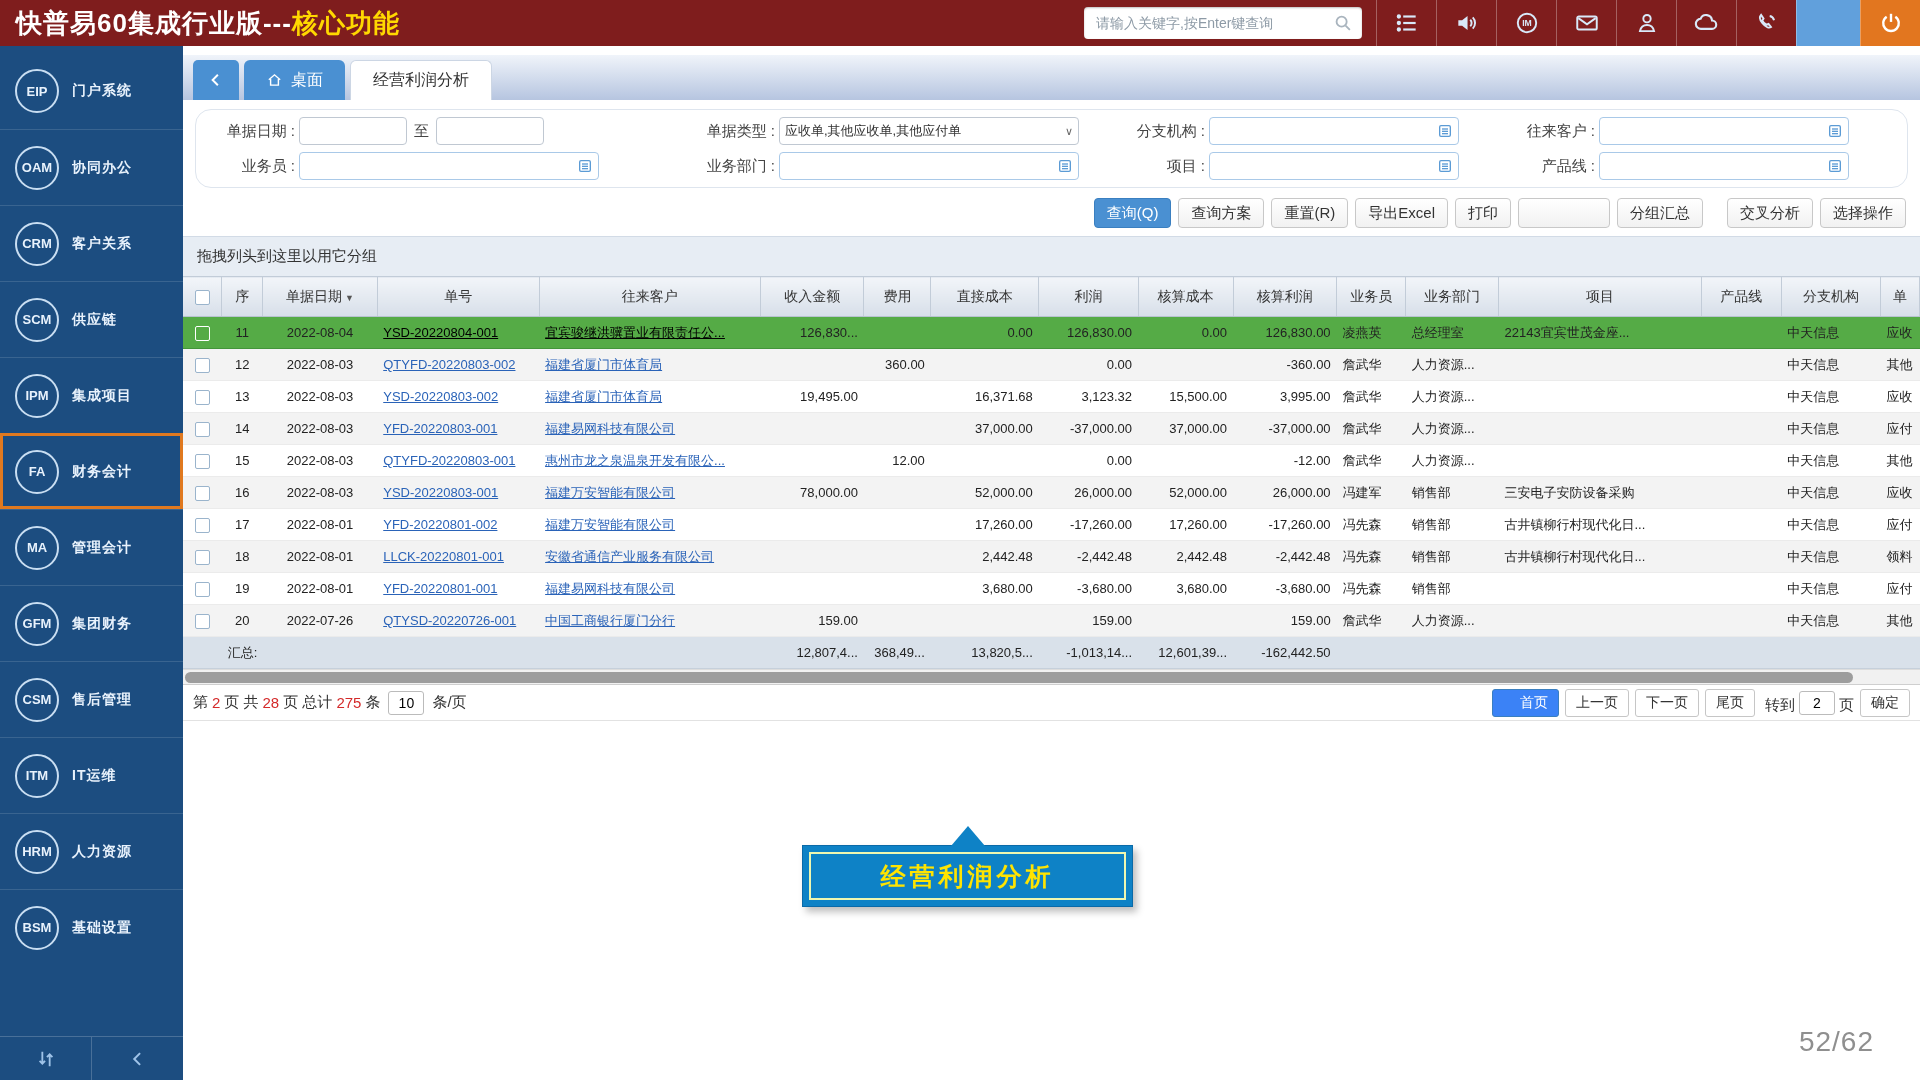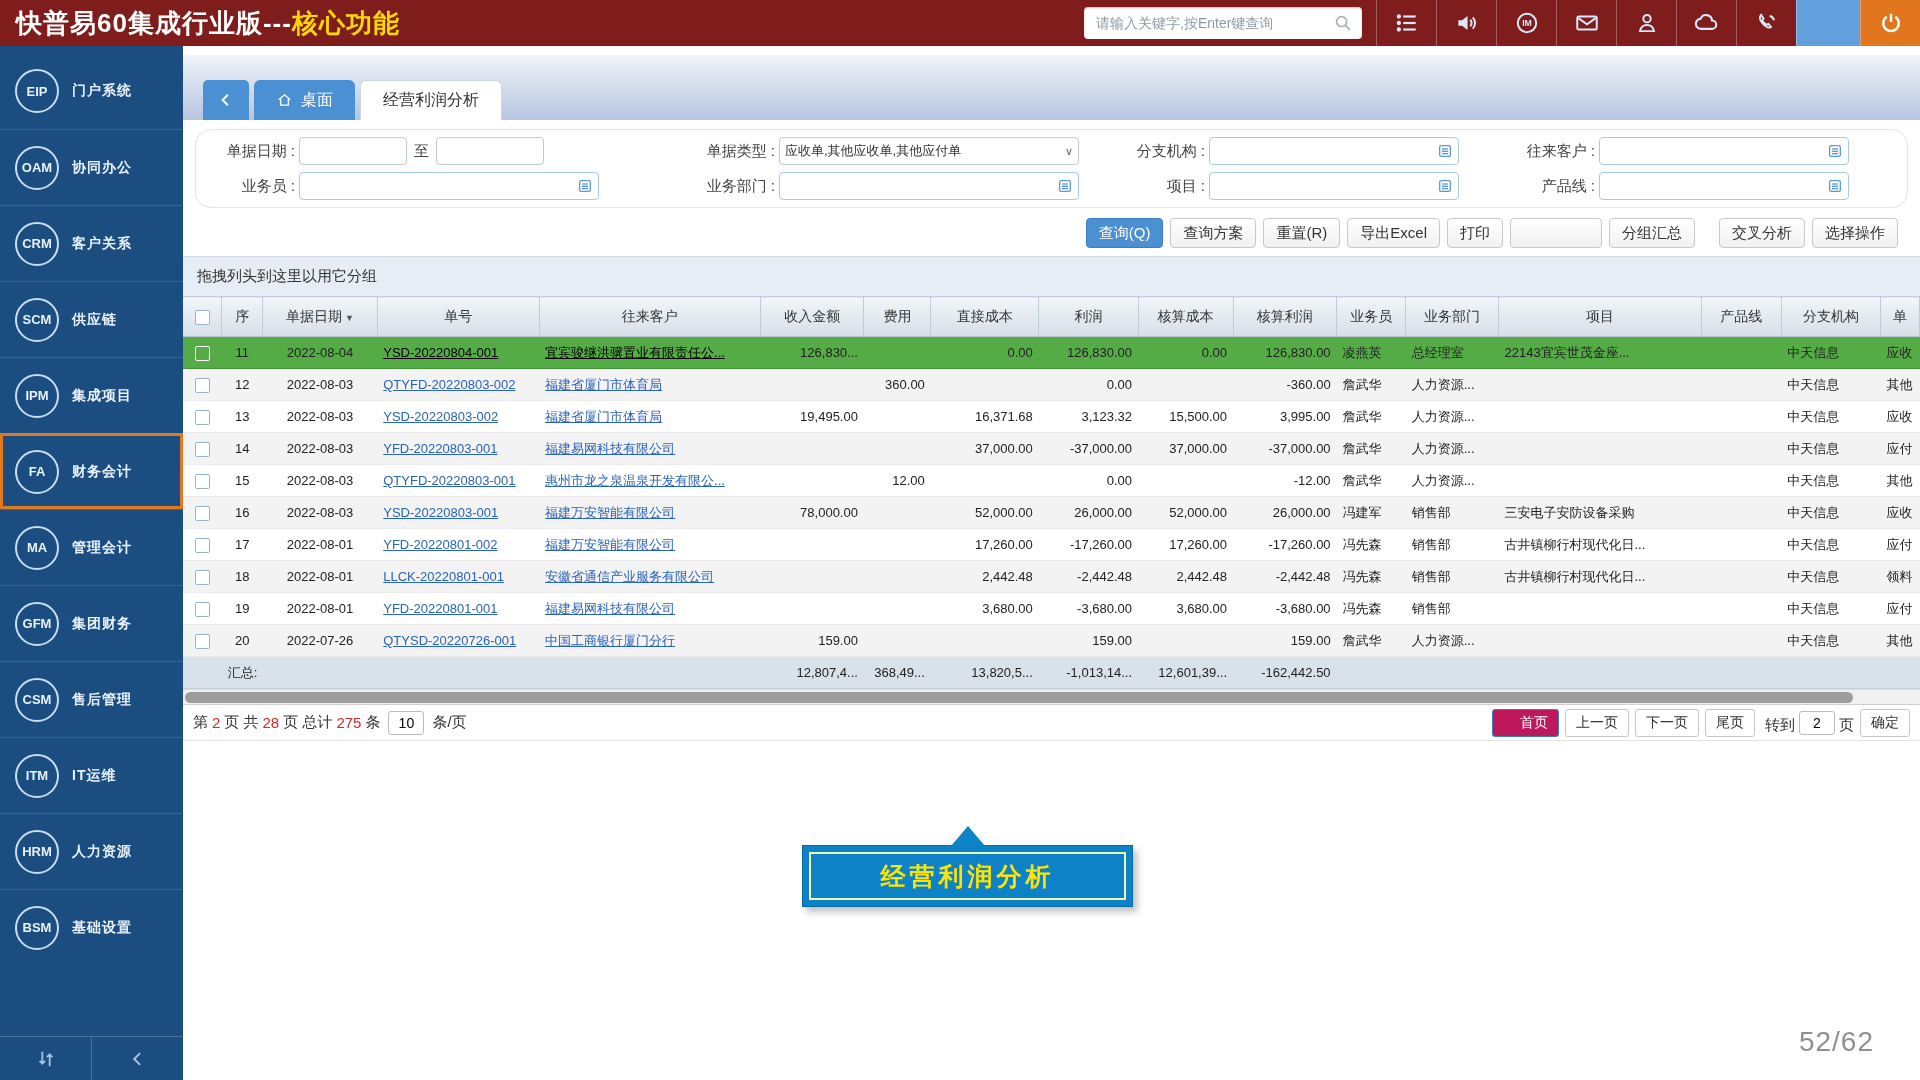--- a/index.html
+++ b/index.html
@@ -27,41 +27,41 @@
   .sb-label { color:#e8f2fc; font-size:14px; font-weight:bold; letter-spacing:1px; }
   .sb-item.active { outline:3px solid #e0791f; outline-offset:-3px; }
   .sb-footer { position:absolute; bottom:0; left:0; right:0; height:44px; border-top:1px solid rgba(255,255,255,.20); display:flex; }
   .sb-footer .cell { flex:1; display:flex; align-items:center; justify-content:center; color:#9fc3e8; cursor:pointer; }
   .sb-footer .cell + .cell { border-left:1px solid rgba(255,255,255,.20); }
 
   .content { flex:1; background:#fff; position:relative; display:flex; flex-direction:column; overflow:hidden; }
 
   
   .band-gap { height:9px; background:#fff; }
-  .tab-band { height:65px; background:linear-gradient(#f0f4fa,#b6c5e0); display:flex; align-items:flex-end; padding-left:20px; gap:5px; }
+  .tab-band { height:45px; background:linear-gradient(#f0f4fa,#b6c5e0); display:flex; align-items:flex-end; padding-left:10px; gap:5px; }
   .back-btn { width:46px; height:40px; background:#4a90d2; border:none; border-radius:5px 5px 0 0; display:flex; align-items:center; justify-content:center; color:#fff; cursor:pointer; }
   .tab { height:40px; display:flex; align-items:center; gap:8px; padding:0 22px; border-radius:6px 6px 0 0; font-size:16px; cursor:pointer; }
   .tab.home { background:#4a90d2; color:#fff; }
   .tab.current { background:#fff; color:#333; border:1px solid #ccd6e4; border-bottom:none; }
 
   
   .filter-panel { margin:9px 12px 0; border:1px solid #dee5ee; border-radius:16px; padding:7px 4px; display:grid; grid-template-columns:480px 430px 390px auto; row-gap:7px; background:#fff; }
   .field { display:flex; align-items:center; font-size:15px; color:#444; }
   .field .lab { width:95px; text-align:right; margin-right:4px; flex:none; white-space:nowrap; }
   .tinput { height:28px; border:1px solid #c0c8d2; border-radius:4px; background:#fff; }
   .date-input { width:108px; }
   .to { margin:0 7px; }
   .combo { display:flex; align-items:center; border:1px solid #a9c9e8; border-radius:4px; height:28px; background:#fff; padding:0 5px; cursor:pointer; }
   .combo .val { flex:1; font-size:13px; color:#333; overflow:hidden; white-space:nowrap; }
   .combo .caret { color:#666; font-size:11px; }
   .combo .list-ico { color:#5b9bd5; display:flex; margin-left:4px; }
   .w300 { width:300px; } .w250 { width:250px; }
 
   
-  .toolbar { display:flex; justify-content:flex-end; align-items:center; gap:7px; padding:10px 22px 8px; }
+  .toolbar { display:flex; justify-content:flex-end; align-items:center; gap:7px; padding:10px 14px 8px; }
   .btn { height:30px; padding:0 12px; background:linear-gradient(#ffffff,#f1f1f1); border:1px solid #c8c8c8; border-radius:4px; font-size:15px; color:#333; cursor:pointer; white-space:nowrap; }
   .btn.primary { background:#4a90d2; border-color:#3a7fc0; color:#fff; }
   .btn.blank { width:92px; }
   .gap { width:10px; }
 
   
   .group-bar { height:40px; background:#e7edf4; border-top:1px solid #d2dbe6; display:flex; align-items:center; padding-left:14px; font-size:15px; color:#333; }
   table { width:100%; border-collapse:collapse; table-layout:fixed; font-size:13px; color:#222; }
   thead th { height:40px; background:linear-gradient(#f2f5f9,#d7dfe9); border-right:1px solid #c2ccd8; border-top:1px solid #c2ccd8; border-bottom:1px solid #b8c3d0; font-weight:normal; font-size:14px; color:#333; cursor:pointer; overflow:hidden; white-space:nowrap; }
   tbody td { height:32px; padding:0 6px; border-bottom:1px solid #ebebeb; overflow:hidden; white-space:nowrap; }
@@ -80,21 +80,21 @@
   .hscroll { height:15px; background:#f1f1f1; position:relative; border-top:1px solid #ddd; }
   .hscroll .thumb { position:absolute; left:2px; top:2px; height:11px; width:96%; background:#9d9d9d; border-radius:6px; cursor:pointer; }
 
   
   .pagination { height:37px; display:flex; align-items:center; padding:0 10px; border-top:1px solid #cfcfcf; border-bottom:1px solid #e2e2e2; font-size:15px; color:#333; }
   .pg-left { display:flex; align-items:center; gap:4px; }
   .red { color:#d42a2a; }
   .pg-input { width:36px; height:24px; border:1px solid #bbb; border-radius:3px; text-align:center; font-size:14px; margin:0 4px; }
   .pg-right { margin-left:auto; display:flex; align-items:center; }
   .pg-btn { height:28px; padding:0 10px; background:#fff; border:1px solid #c6c6c6; border-radius:3px; font-size:14px; color:#333; margin-left:6px; cursor:pointer; }
-  .pg-btn.primary { background:#be185d; color:#fff; border-color:#3a7fc0;padding-left:27px; }
+  .pg-btn.primary { background:#3b82f6; color:#fff; border-color:#3a7fc0;padding-left:27px; }
   .goto { margin-left:10px; display:flex; align-items:flex-end; }
 
   
   .callout { position:absolute; left:619px; top:799px; width:331px; height:62px; background:#0e82c6; border:1px solid #0a6aa8; box-shadow:4px 5px 7px rgba(0,0,0,.25); display:flex; align-items:center; justify-content:center; }
   .callout .inner { border:2px solid #eef7b0; width:calc(100% - 12px); height:calc(100% - 12px); display:flex; align-items:center; justify-content:center; color:#ffe400; font-size:25px; font-weight:bold; letter-spacing:4px; }
   .callout .tri { position:absolute; top:-20px; left:50%; transform:translateX(-50%); width:0; height:0; border-left:17px solid transparent; border-right:17px solid transparent; border-bottom:20px solid #0e82c6; }
   .page-indicator { position:absolute; right:46px; bottom:22px; font-size:28px; color:#8f8f8f; letter-spacing:1px; }
 </style>
 </head>
 <body>

